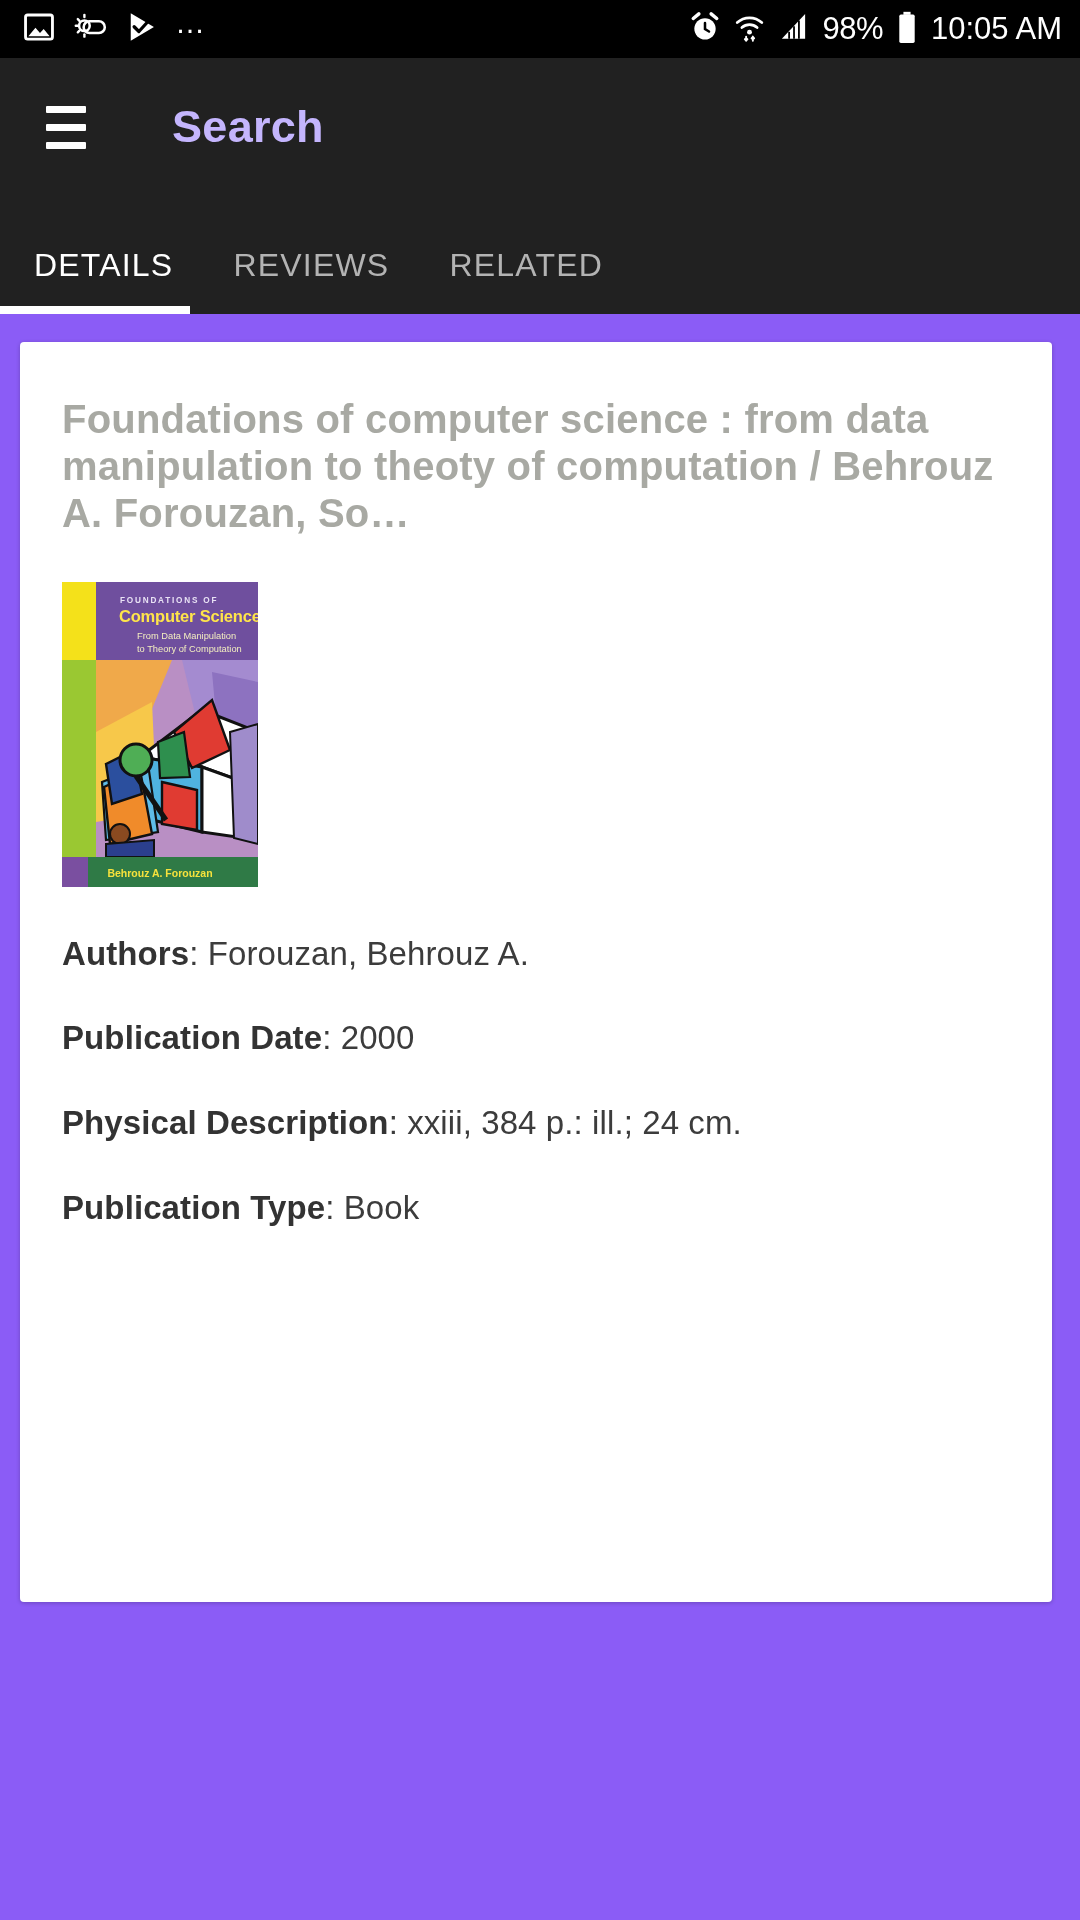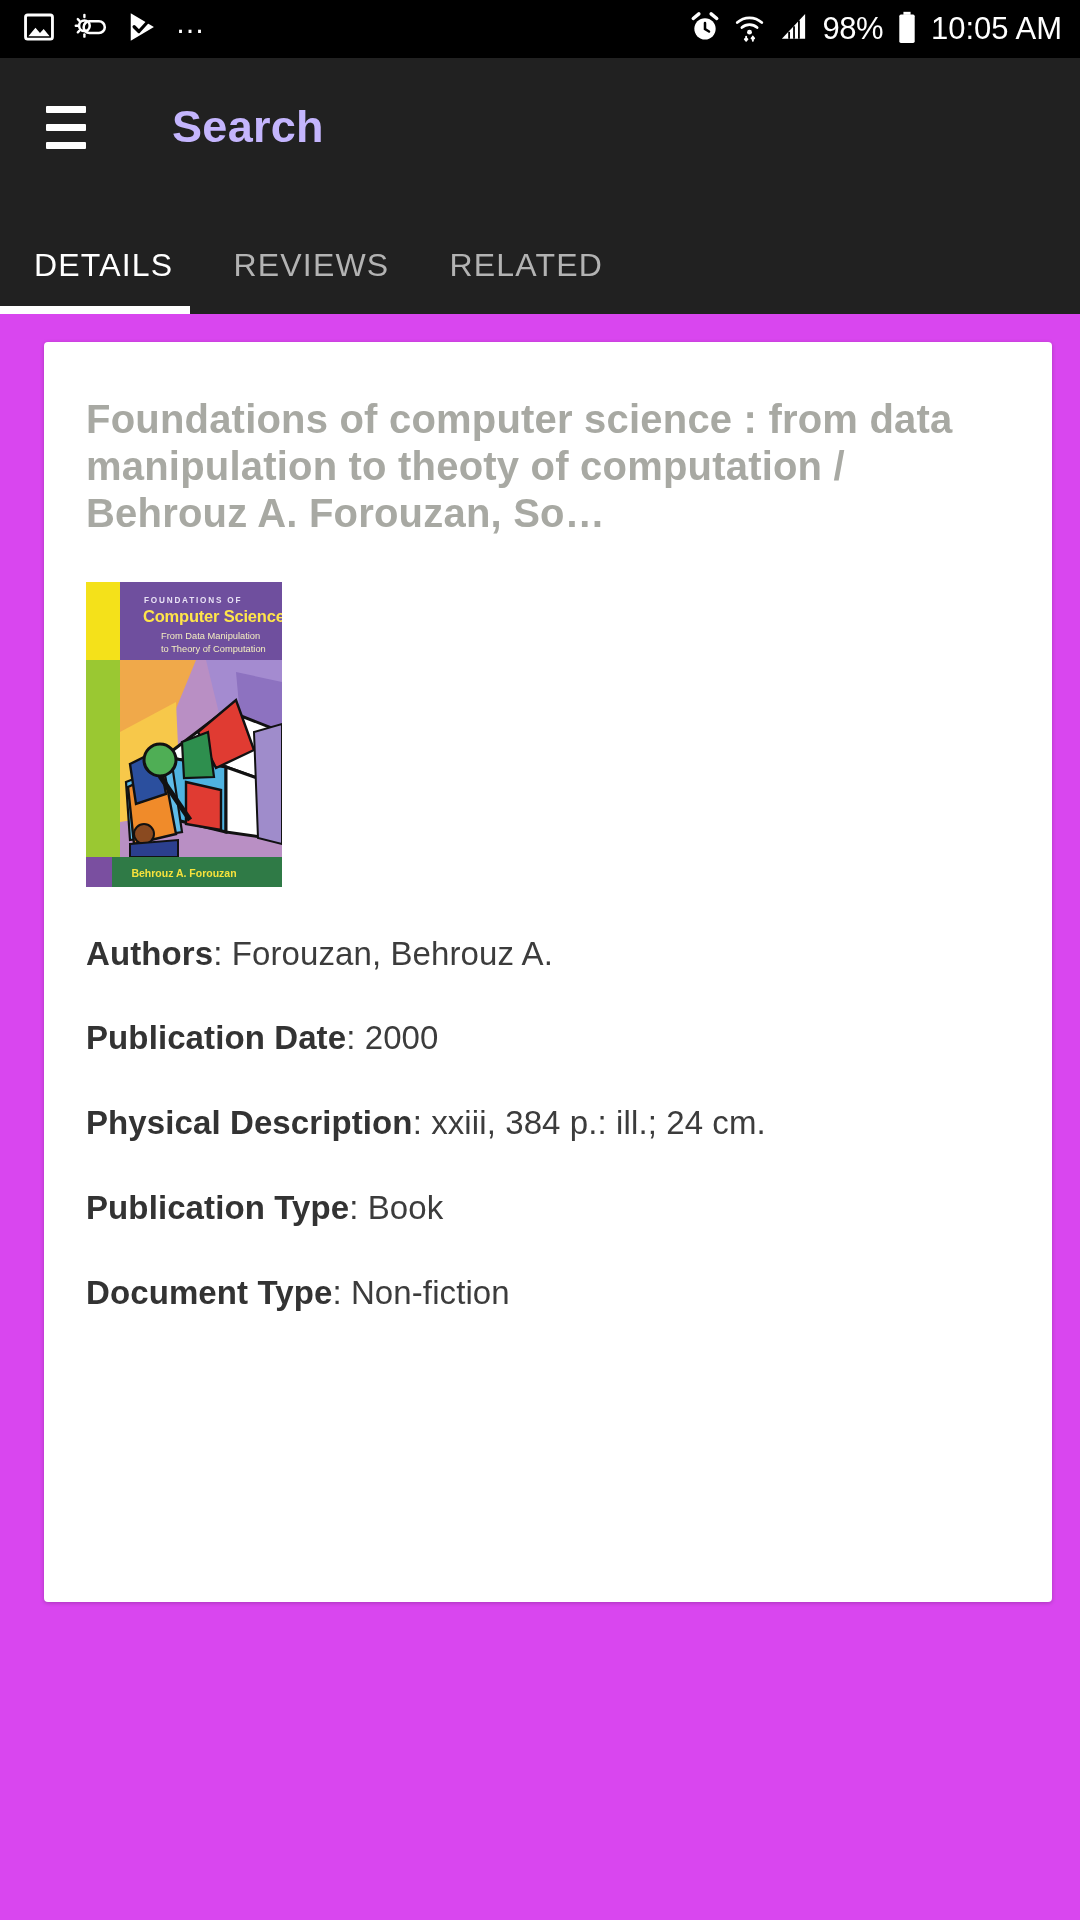--- a/index.html
+++ b/index.html
@@ -50,22 +50,22 @@
   .tab:nth-child(1) { padding-left:34px; padding-right:40px;margin-top:16px; }
   .tab:nth-child(2) { padding-left:20px; padding-right:40px; }
   .tab:nth-child(3) { padding-left:20px; padding-right:40px; }
   .tab.active { color:#fff; }
   .tab-indicator {
     position:absolute; left:0; bottom:0; width:190px; height:8px; background:#ffffff;
   }
 
   
   .content {
-    background:#d946ef; height:calc(1920px - 58px - 138px - 118px);
-    padding:28px 28px 0 44px; overflow:hidden;
+    background:#8b5cf6; height:calc(1920px - 58px - 138px - 118px);
+    padding:28px 28px 0 20px; overflow:hidden;
   }
   .card {
     background:#fff; border-radius:4px;
     box-shadow:0 1px 4px rgba(0,0,0,0.22);
     padding:54px 42px 60px 42px;
     min-height:1260px;
   }
   .book-title {
     font-size:40px; font-weight:bold; color:#a8a9a3;
     line-height:1.18; letter-spacing:0.2px;
@@ -226,18 +226,15 @@
     </div>
     <div class="meta-row">
       <span class="meta-label">Publication Date</span><span>: </span><span class="meta-value">2000</span>
     </div>
     <div class="meta-row">
       <span class="meta-label">Physical Description</span><span>: </span><span class="meta-value">xxiii, 384 p.: ill.; 24 cm.</span>
     </div>
     <div class="meta-row">
       <span class="meta-label">Publication Type</span><span>: </span><span class="meta-value">Book</span>
     </div>
-    <div class="meta-row">
-      <span class="meta-label">Document Type</span><span>: </span><span class="meta-value">Non-fiction</span>
-    </div>
 
   </div>
 </div>
 
 </body></html>

